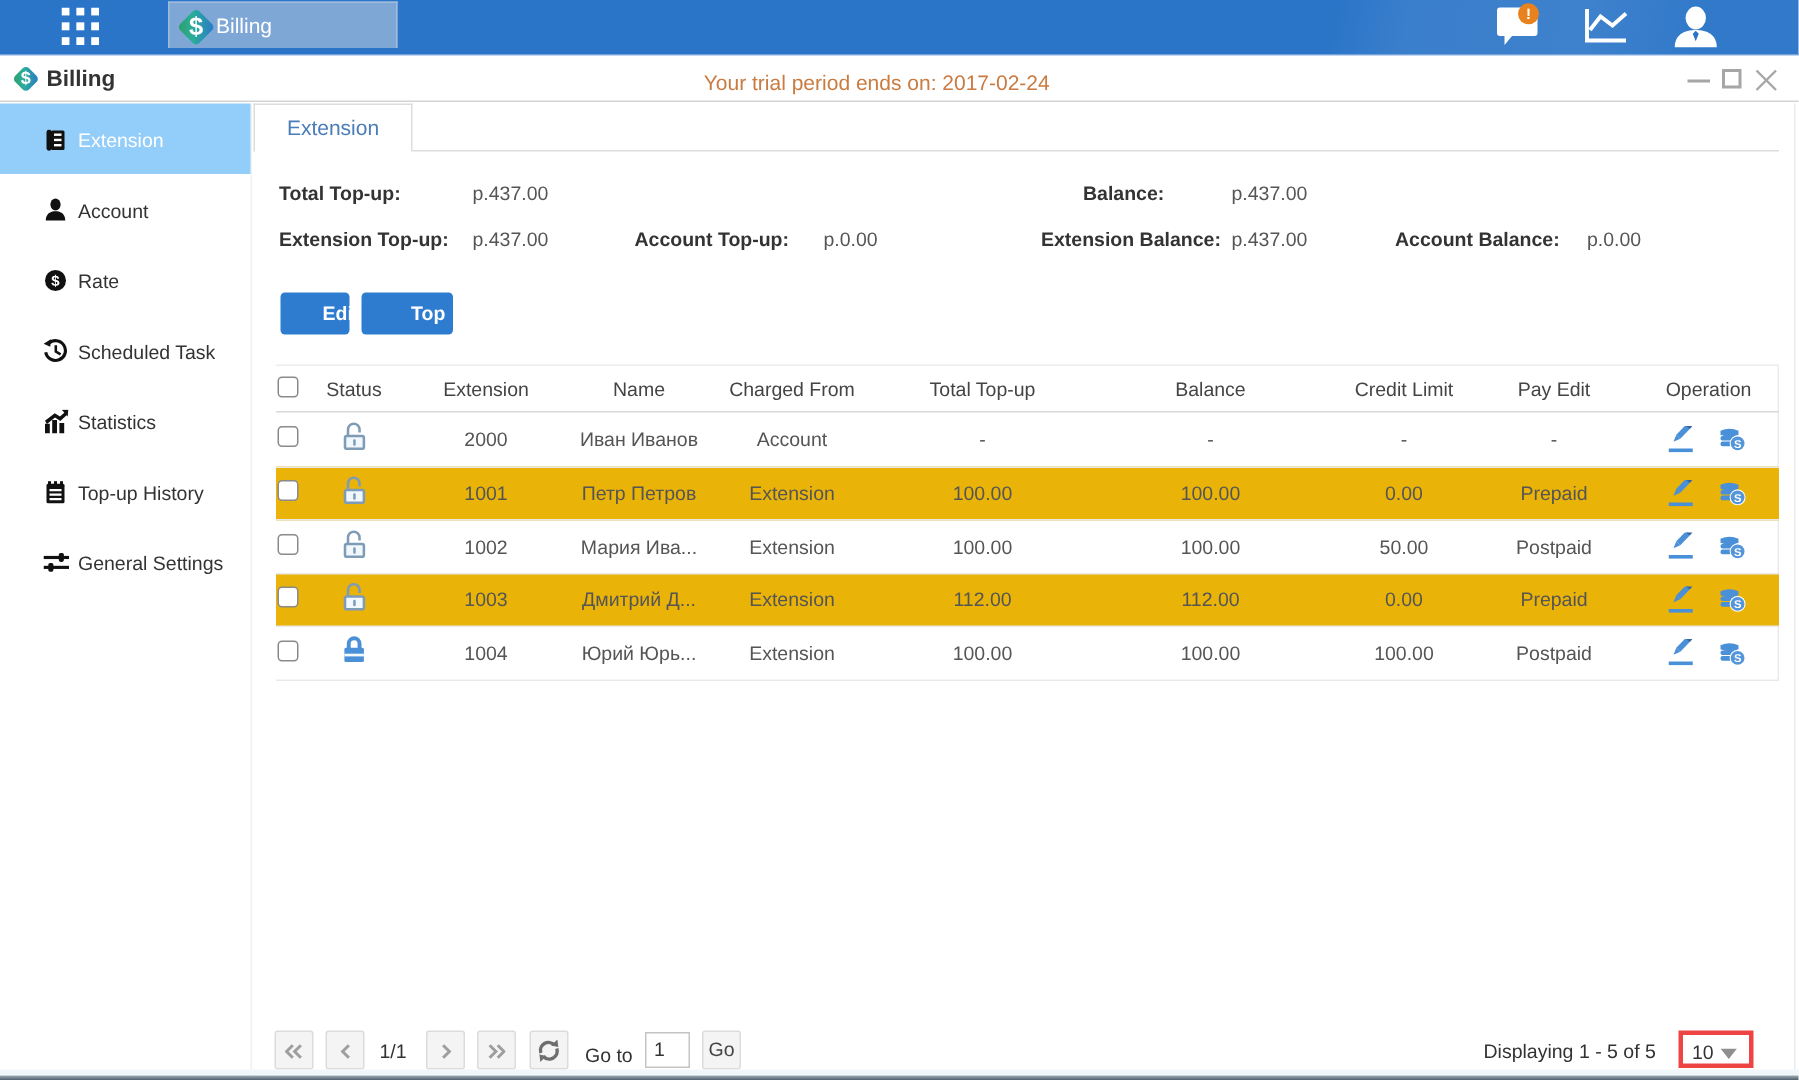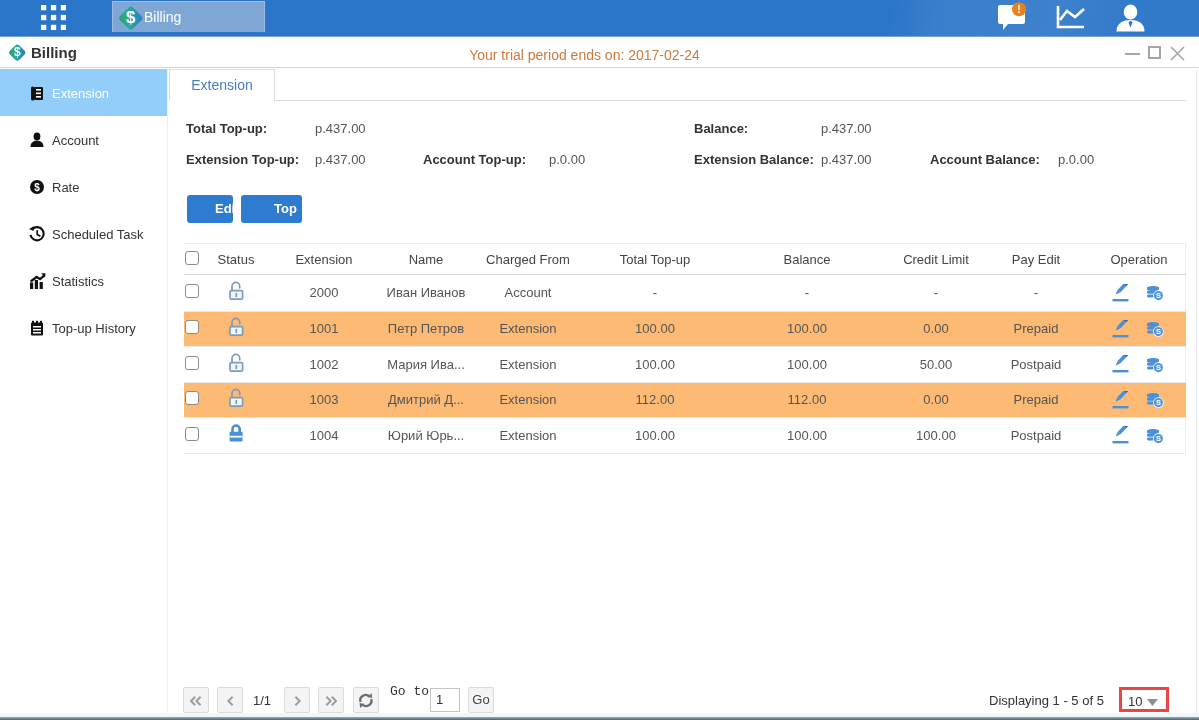--- a/index.html
+++ b/index.html
@@ -49,21 +49,21 @@
 
 #grid { position:absolute; left:16px; top:174px; width:1002px;
   border-right:1px solid #ececec; }
 #grid table { border-collapse:collapse; width:1002px; table-layout:fixed;
   font-size:13px; color:#444; }
 #grid thead td { border-top:1px solid #ededed; border-bottom:1px solid #d8d8d8;
   height:31px; text-align:center; color:#444; }
 #grid tbody td { border-bottom:1px solid #e9e9e9; height:35.5px;
   text-align:center; color:#555; }
 #grid tbody tr.first td { height:36.5px; }
-#grid tr.alt td { background:#fdba74; }
+#grid tr.alt td { background:#eab308; }
 .cb { display:inline-block; width:14px; height:14px; border:1px solid #8a8a8a;
   border-radius:3px; background:#fff; }
 .opcell svg { vertical-align:middle; }
 
 #footer { position:absolute; left:168px; top:684px; width:1031px; height:29px;
   background:#fff; }
 .pbtn { position:absolute; top:3px; width:26px; height:26px; background:#f4f4f4;
   border:1px solid #dcdcdc; border-radius:2px; text-align:center;
   color:#9e9e9e; font-size:16px; line-height:23px; }
 .ptext { position:absolute; font-size:13px; color:#333; }
@@ -218,29 +218,40 @@
       <rect x="2" y="2.5" width="12" height="13" rx="1" fill="#111"></rect>
       <rect x="3" y="0.8" width="2" height="3.4" fill="#111"></rect>
       <rect x="7" y="0.8" width="2" height="3.4" fill="#111"></rect>
       <rect x="11" y="0.8" width="2" height="3.4" fill="#111"></rect>
       <rect x="4" y="6" width="8" height="1.5" fill="#fff"></rect>
       <rect x="4" y="9" width="8" height="1.5" fill="#fff"></rect>
       <rect x="4" y="12" width="8" height="1.5" fill="#fff"></rect>
     </svg>
     <span class="mi-label">Top-up History</span>
   </div>
+  <div class="menuitem">
+    <svg width="17" height="16" viewBox="0 0 17 16">
+        <g fill="#111">
+      <rect x="0" y="3.6" width="17" height="2.1"></rect>
+      <rect x="0" y="10.2" width="17" height="2.1"></rect>
+      <rect x="10.2" y="1.7" width="3.4" height="5.9" rx="1.2"></rect>
+      <rect x="3.2" y="8.3" width="3.4" height="5.9" rx="1.2"></rect>
+    </g>
+      </svg>
+    <span class="mi-label">General Settings</span>
+  </div>
 </div>
 
 <div id="content">
   <div id="tab1">Extension</div>
   <div id="tabline"></div>
 
   <div class="slabel" style="left:18px; top:52px;">Total Top-up:</div>
   <div class="svalue" style="left:147px; top:52px;">p.437.00</div>
-  <div class="slabel" style="left:526px; top:52px;text-align:right;">Balance:</div>
+  <div class="slabel" style="left:554px; top:52px;text-align:right;">Balance:</div>
   <div class="svalue" style="left:653px; top:52px;">p.437.00</div>
 
   <div class="slabel" style="left:18px; top:83px;">Extension Top-up:</div>
   <div class="svalue" style="left:147px; top:83px;">p.437.00</div>
   <div class="slabel" style="left:255px; top:83px;">Account Top-up:</div>
   <div class="svalue" style="left:381px; top:83px;">p.0.00</div>
   <div class="slabel" style="left:526px; top:83px;">Extension Balance:</div>
   <div class="svalue" style="left:653px; top:83px;">p.437.00</div>
   <div class="slabel" style="left:762px; top:83px;">Account Balance:</div>
   <div class="svalue" style="left:890px; top:83px;">p.0.00</div>
@@ -387,21 +398,21 @@
     <path d="M1.4 0.8 L5.6 5 L1.4 9.2 M6.8 0.8 L11 5 L6.8 9.2" stroke="#9e9e9e" stroke-width="2" fill="none"></path>
       </svg></div>
   <div class="pbtn" style="left:185px;">
     <svg width="16" height="15" viewBox="0 0 16 15" style="margin-top:5px;">
       <path d="M2.6 9 a5.3 5.3 0 0 1 9 -5.2" stroke="#6e6e6e" stroke-width="2.3" fill="none"></path>
       <path d="M13.2 6 a5.3 5.3 0 0 1 -9 5.2" stroke="#6e6e6e" stroke-width="2.3" fill="none"></path>
       <path d="M13.6 0 l0.6 5 l-4.8 -1 z" fill="#6e6e6e"></path>
       <path d="M2.2 15 l-0.6 -5 l4.8 1 z" fill="#6e6e6e"></path>
     </svg>
   </div>
-  <div class="ptext" style="left:222px; top:0;font-family:Liberation Mono, monospace;">Go to</div>
+  <div class="ptext" style="left:222px; top:12px;">Go to</div>
   <div id="goinput">1</div>
   <div class="pbtn" style="left:300px; width:26px; color:#444; font-size:13px;">Go</div>
   <div class="ptext" style="left:821px; top:9px;">Displaying 1 - 5 of 5</div>
   <div style="position:absolute; left:951px; top:3px; width:50px; height:25px;
     border:3px solid #ef4444; background:#fff;">
     <span style="position:absolute; left:6px; top:4px; font-size:13px; color:#333;">10</span>
     <svg style="position:absolute; right:8px; top:9px;" width="11" height="8" viewBox="0 0 11 8">
       <path d="M0 0 h11 l-5.5 7 z" fill="#8f8f8f"></path>
     </svg>
   </div>

